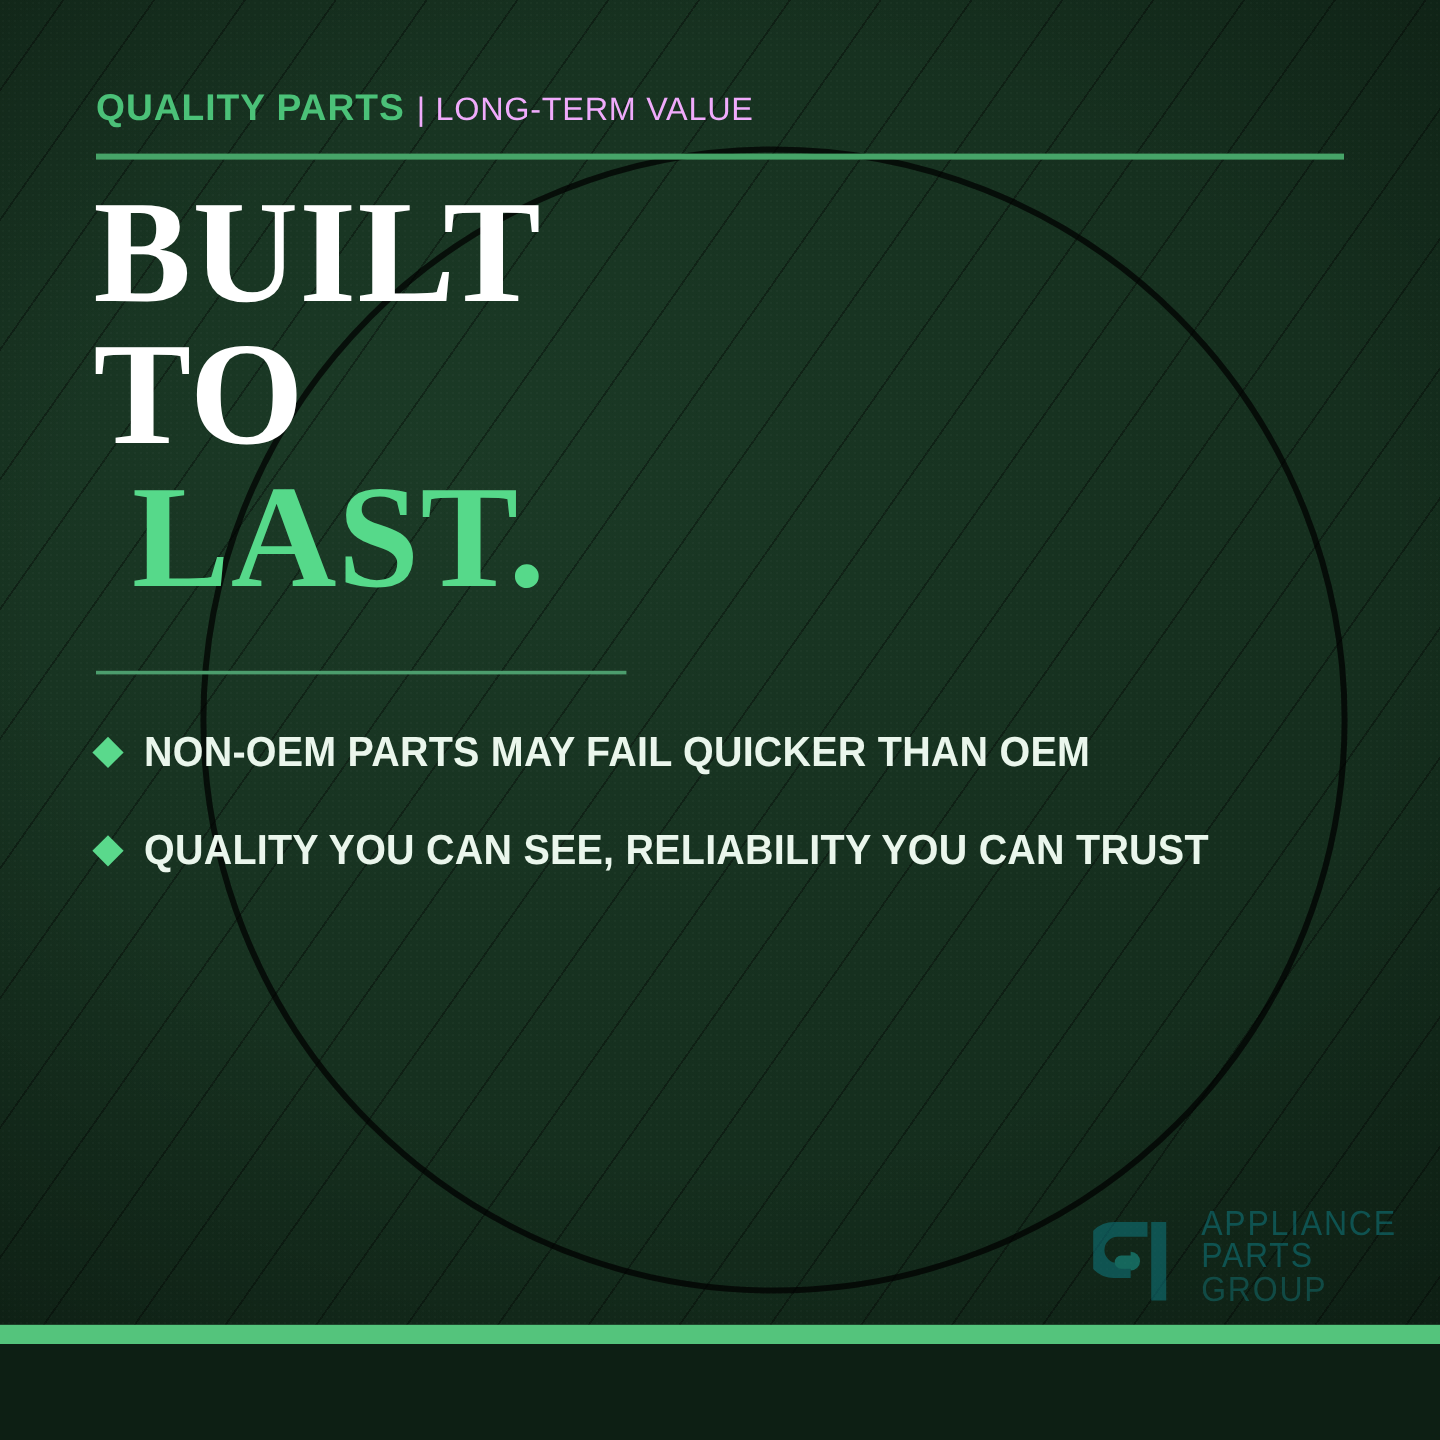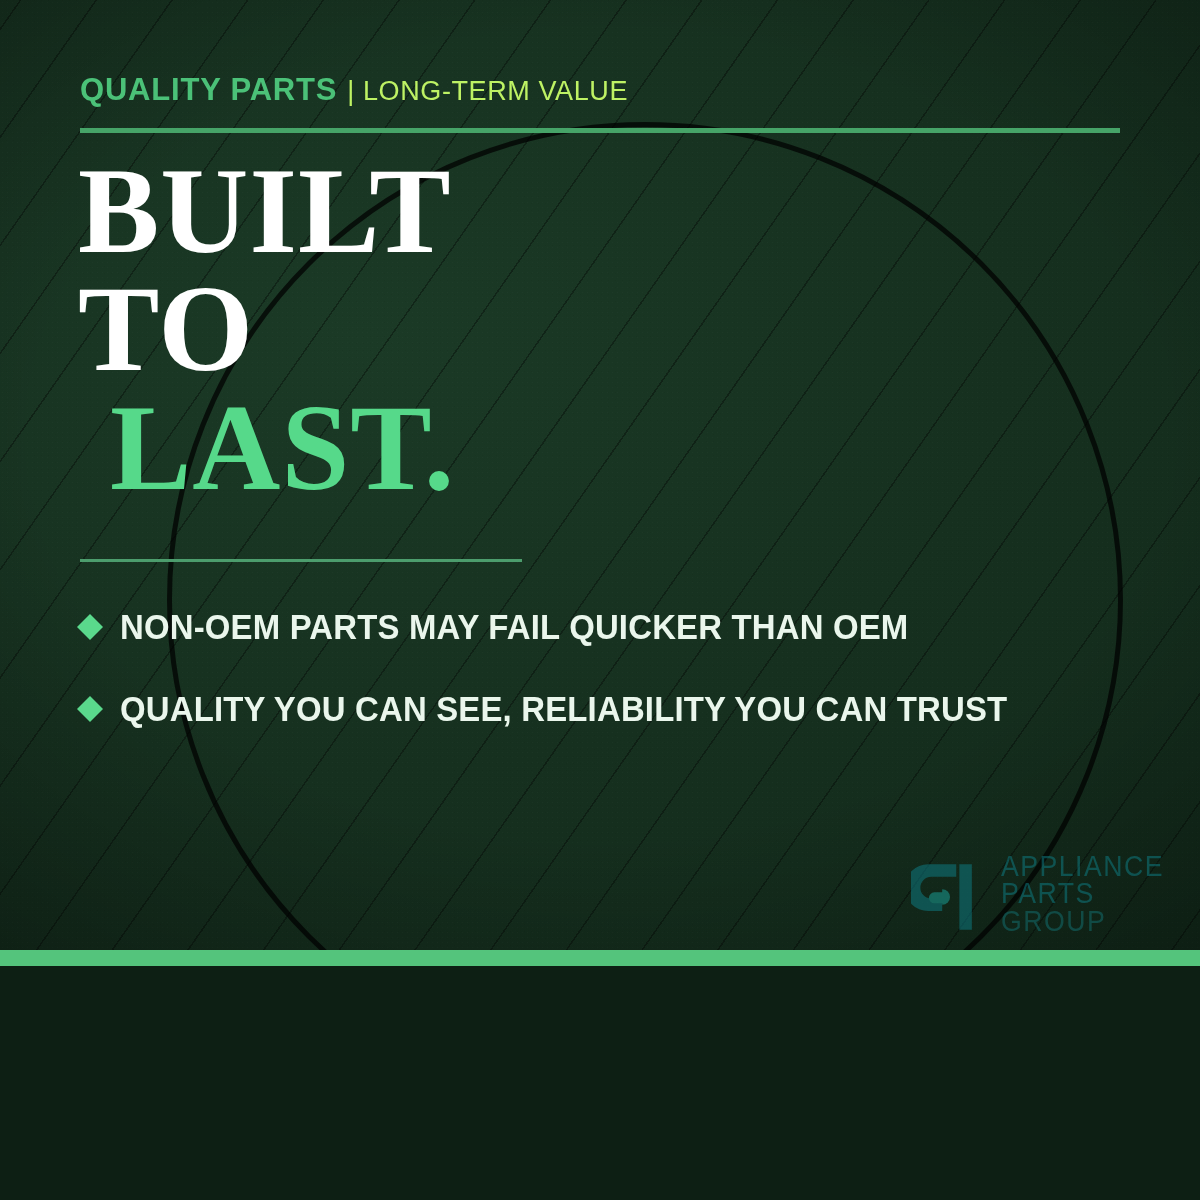--- a/index.html
+++ b/index.html
@@ -3,21 +3,21 @@
 <meta charset="utf-8">
 <style>
   html, body {
     margin: 0;
     padding: 0;
     background: #0d1f14;
   }
   #poster {
     position: relative;
     width: 1200px;
-    height: 966px;
+    height: 1120px;
     overflow: hidden;
     background: #16301f;
     font-family: "Liberation Sans", sans-serif;
     text-decoration: underline;
     -webkit-font-smoothing: antialiased;
   }
 
   
   .bg-base {
     position: absolute;
@@ -93,21 +93,21 @@
   .eyebrow-main {
     font-size: 31px;
     font-weight: bold;
     letter-spacing: 0.8px;
     color: #4bc178;
   }
   .eyebrow-sub {
     font-size: 27px;
     font-weight: normal;
     letter-spacing: 0.6px;
-    color: #bef264;
+    color: #f0abfc;
   }
   .rule-top {
     position: absolute;
     left: 80px;
     top: 128px;
     width: 1040px;
     height: 5px;
     background: #46a468;
   }
 

